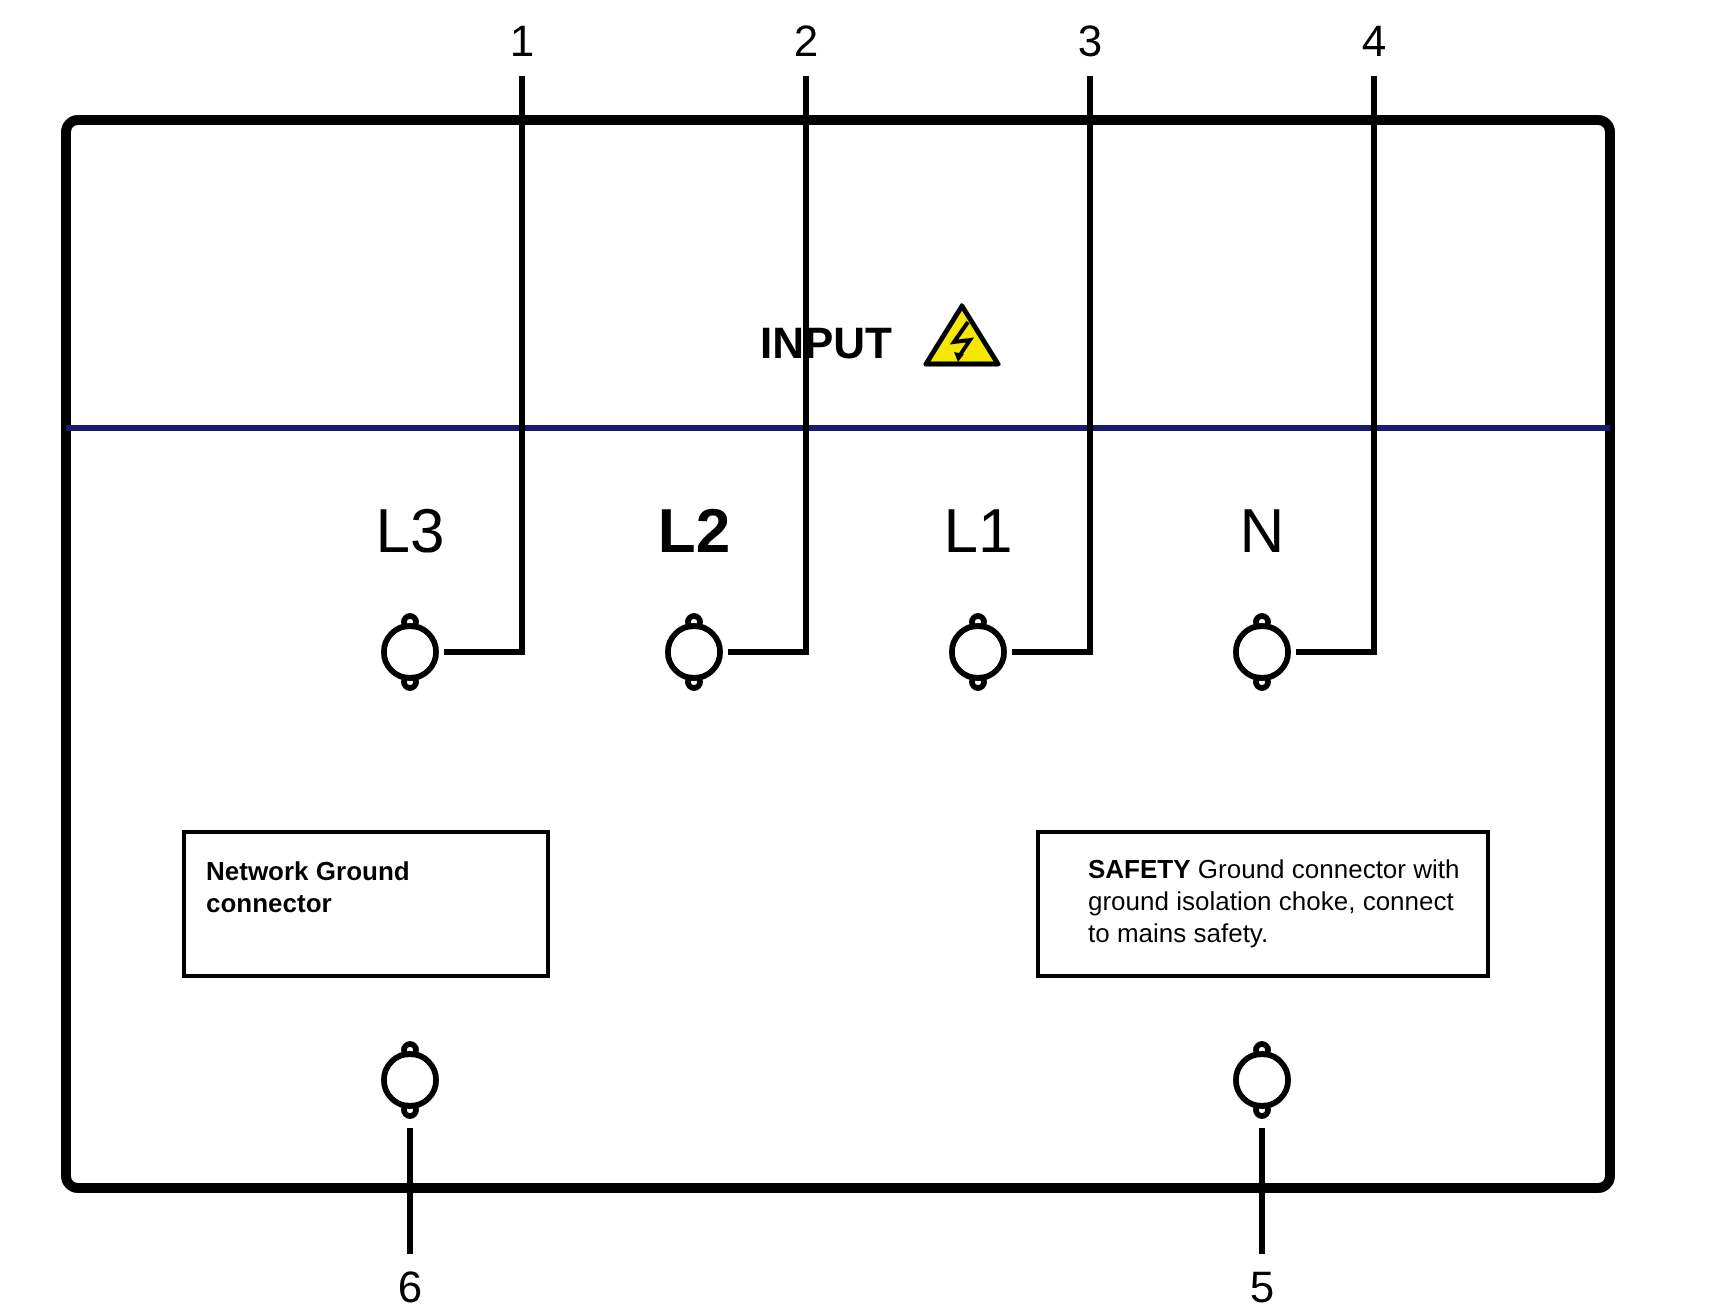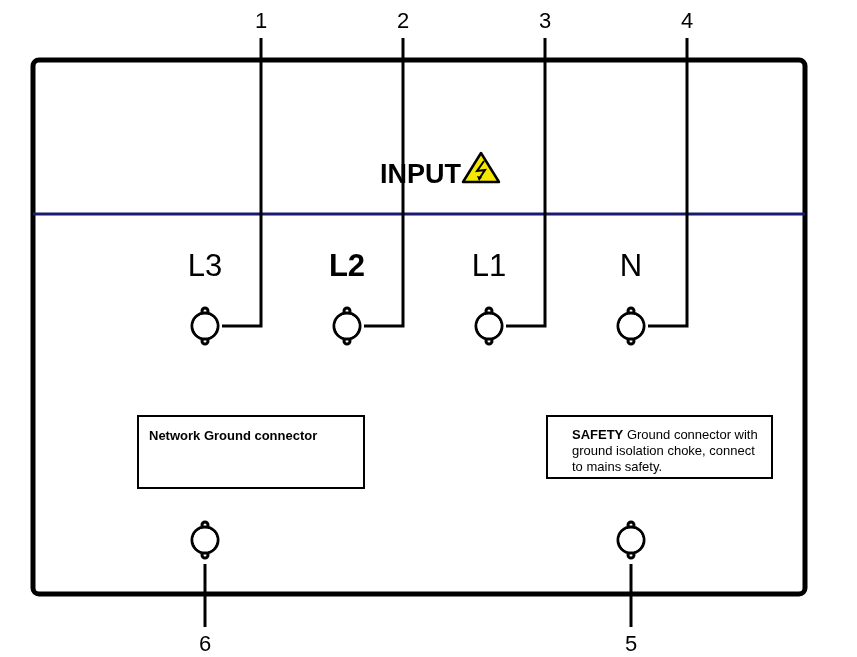--- a/index.html
+++ b/index.html
@@ -1,21 +1,21 @@
 <!DOCTYPE html>
 <html><head>
   <meta charset="utf-8">
   <style>
     html, body { margin: 0; padding: 0; background: #ffffff; }
     body { width: 857px; height: 657px; position: relative; overflow: hidden; font-family: "Liberation Sans", sans-serif; }
     svg { position: absolute; left: 0; top: 0; }
     .lbl { position: absolute; color: #000; font-family: "Liberation Sans", sans-serif; }
     .num { font-size: 22px; width: 30px; text-align: center; }
     .phase { font-size: 31px; width: 60px; text-align: center; }
-    .title { font-size: 27px; font-weight: bold; }
+    .title { font-size: 22px; font-weight: bold; }
     .box { position: absolute; border: 2px solid #000; background: #fff; box-sizing: border-box; font-size: 13px; line-height: 16px; }
     .box b { font-weight: bold; }
   </style>
 </head>
 <body>
 
 <svg width="857" height="657">
 
   <rect x="33" y="60" width="772" height="534" rx="6" ry="6" fill="none" stroke="#000" stroke-width="5"></rect>
 
@@ -91,22 +91,22 @@
 <div class="lbl num" style="left:530px; top:8px;">3</div>
 <div class="lbl num" style="left:672px; top:8px;">4</div>
 
 <div class="lbl title" style="left:380px; top:159px;">INPUT</div>
 
 <div class="lbl phase" style="left:175px; top:248px;">L3</div>
 <div class="lbl phase" style="left:317px; top:248px;font-weight:bold;">L2</div>
 <div class="lbl phase" style="left:459px; top:248px;">L1</div>
 <div class="lbl phase" style="left:601px; top:248px;">N</div>
 
-<div class="box" style="left:91px; top:415px; width:228px; height:74px; padding:11px 10px;margin-left:46px;">
+<div class="box" style="left:91px; top:415px; width:184px; height:74px; padding:11px 10px;">
   <b>Network Ground connector</b><br>
 </div>
-<div class="box" style="left:546px; top:415px; width:227px; height:64px; padding:10px 10px 0 24px;">
+<div class="box" style="left:518px; top:415px; width:227px; height:74px; padding:10px 10px 0 24px;">
   <b>SAFETY</b>
   <span>Ground connector with ground isolation choke, connect to mains safety.</span>
 </div>
 
 <div class="lbl num" style="left:190px; top:631px;">6</div>
 <div class="lbl num" style="left:616px; top:631px;">5</div>
 
 </body></html>

